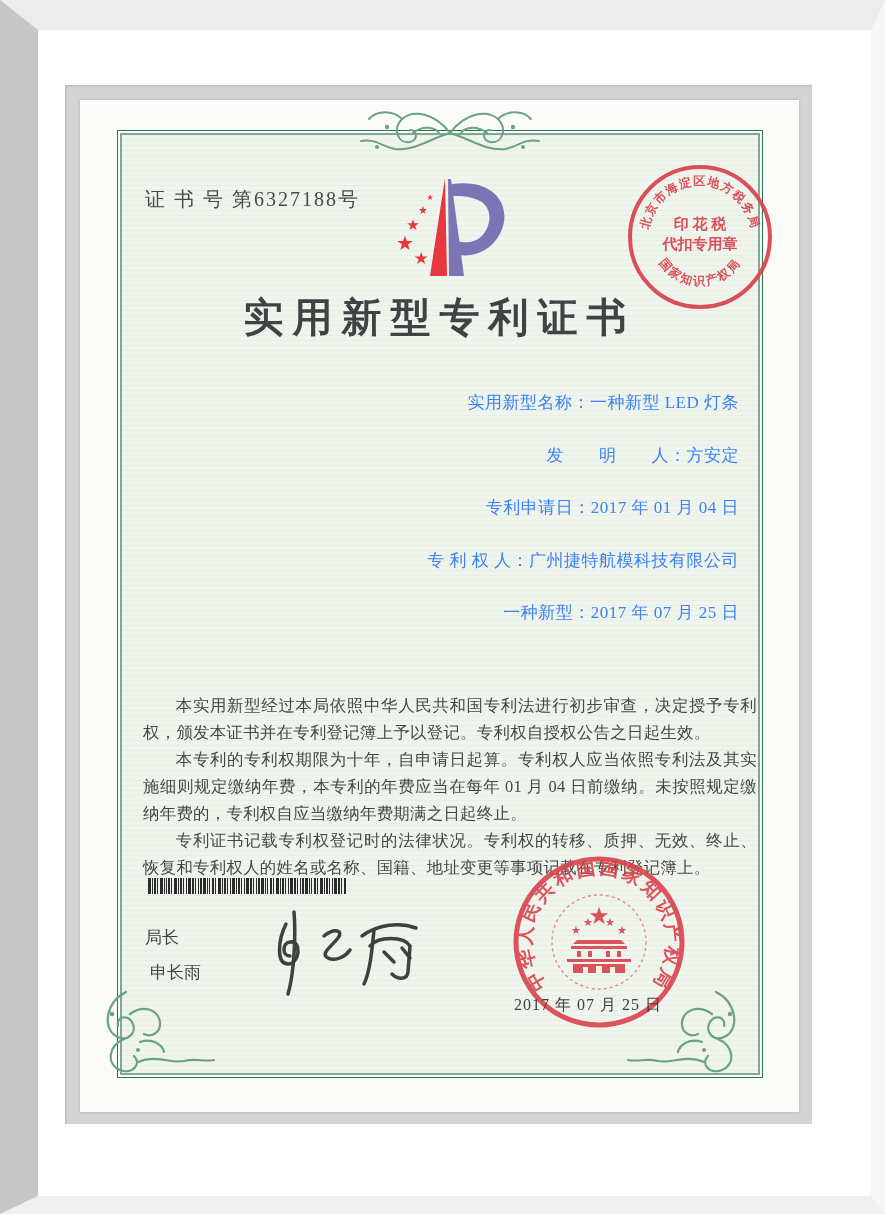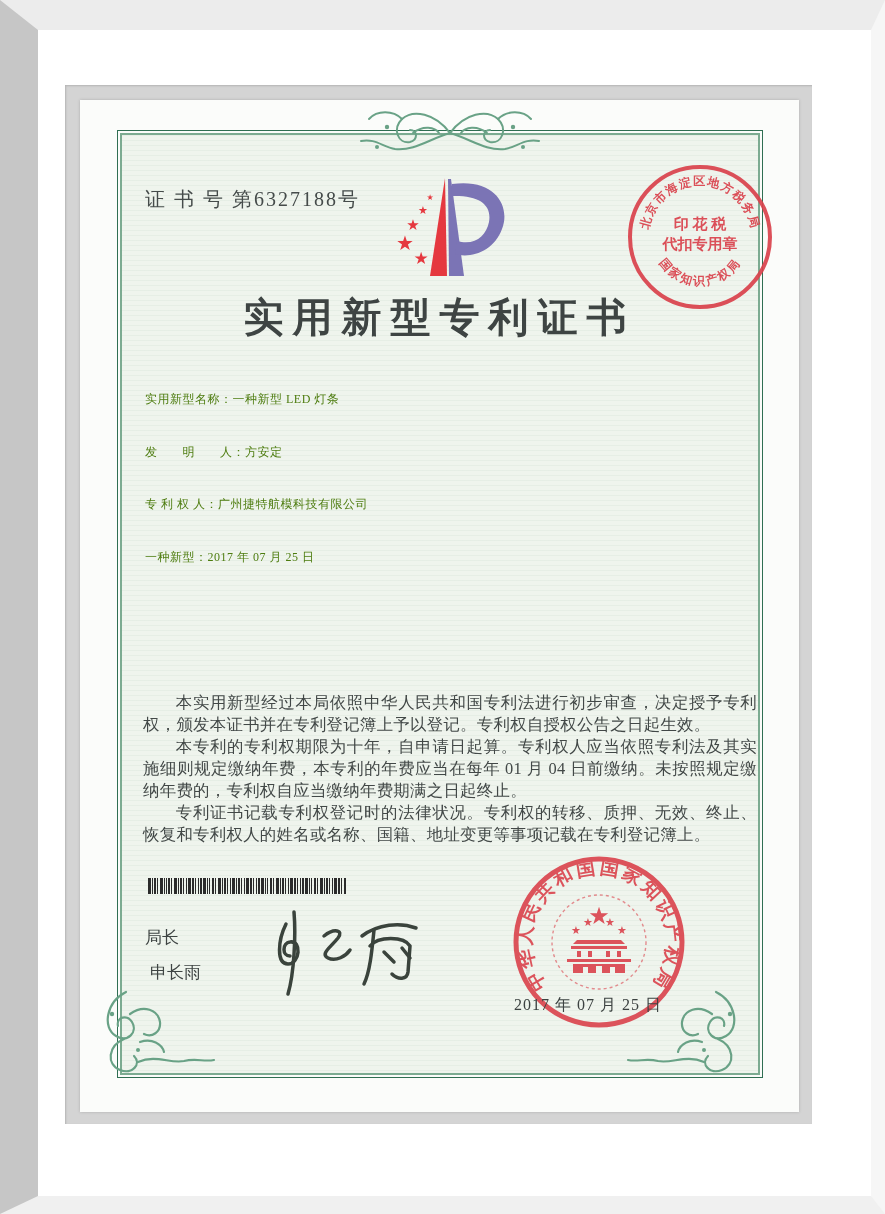--- a/index.html
+++ b/index.html
@@ -40,25 +40,25 @@
       repeating-linear-gradient(180deg, rgba(150,185,160,.10) 0 1px, rgba(255,255,255,0) 1px 5px),
       #eff4ed;
   }
 
   .abs { position:absolute; }
   .cert-number { left:65px; top:86px; font-size:20px; letter-spacing:2px; color:#454b4a; }
   .cert-title  { left:0; right:0; top:190px; text-align:center; font-size:40px;
                  font-weight:700; letter-spacing:9px; color:#3e4443; }
 
   .fields { left:65px; top:291px; right:60px; }
-  .field  { height:52.6px; font-size:12px; color:#4d7c0f; letter-spacing:.5px; white-space:nowrap; }
+  .field  { height:52.6px; font-size:17px; color:#3b82f6; letter-spacing:.5px; white-space:nowrap;text-align:right; }
   .field .lbl { }
   .field .val { }
 
-  .body-text { left:63px; top:592px; width:614px; font-size:16.4px; line-height:22px;
+  .body-text { left:63px; top:592px; width:614px; font-size:16.4px; line-height:27px;
                color:#424847; text-align:justify; }
   .body-text p { margin:0; text-indent:2em; letter-spacing:.3px; }
 
   .barcode { left:68px; top:778px; }
   .issuer-title { left:65px; top:826px; font-size:17px; color:#3e4443;
                   font-family:Liberation Mono, monospace; }
   .issuer-name  { left:70px; top:861px; font-size:17px; color:#3e4443;
                   font-family:"Liberation Sans","DejaVu Sans",sans-serif; }
   .signature { left:178px; top:806px; }
 
@@ -153,20 +153,23 @@
         </svg>
 
         <div class="abs cert-title">实用新型专利证书</div>
 
         <div class="abs fields">
           <div class="field">
             <span class="lbl">实用新型名称：</span><span class="val">一种新型 LED 灯条</span>
           </div>
           <div class="field">
             <span class="lbl">发　　明　　人：</span><span class="val">方安定</span>
+          </div>
+          <div class="field">
+            <span class="lbl">专利申请日：</span><span class="val">2017 年 01 月 04 日</span>
           </div>
           <div class="field">
             <span class="lbl">专 利 权 人：</span><span class="val">广州捷特航模科技有限公司</span>
           </div>
           <div class="field">
             <span class="lbl">一种新型：</span><span class="val">2017 年 07 月 25 日</span>
           </div>
         </div>
 
         <div class="abs body-text">

